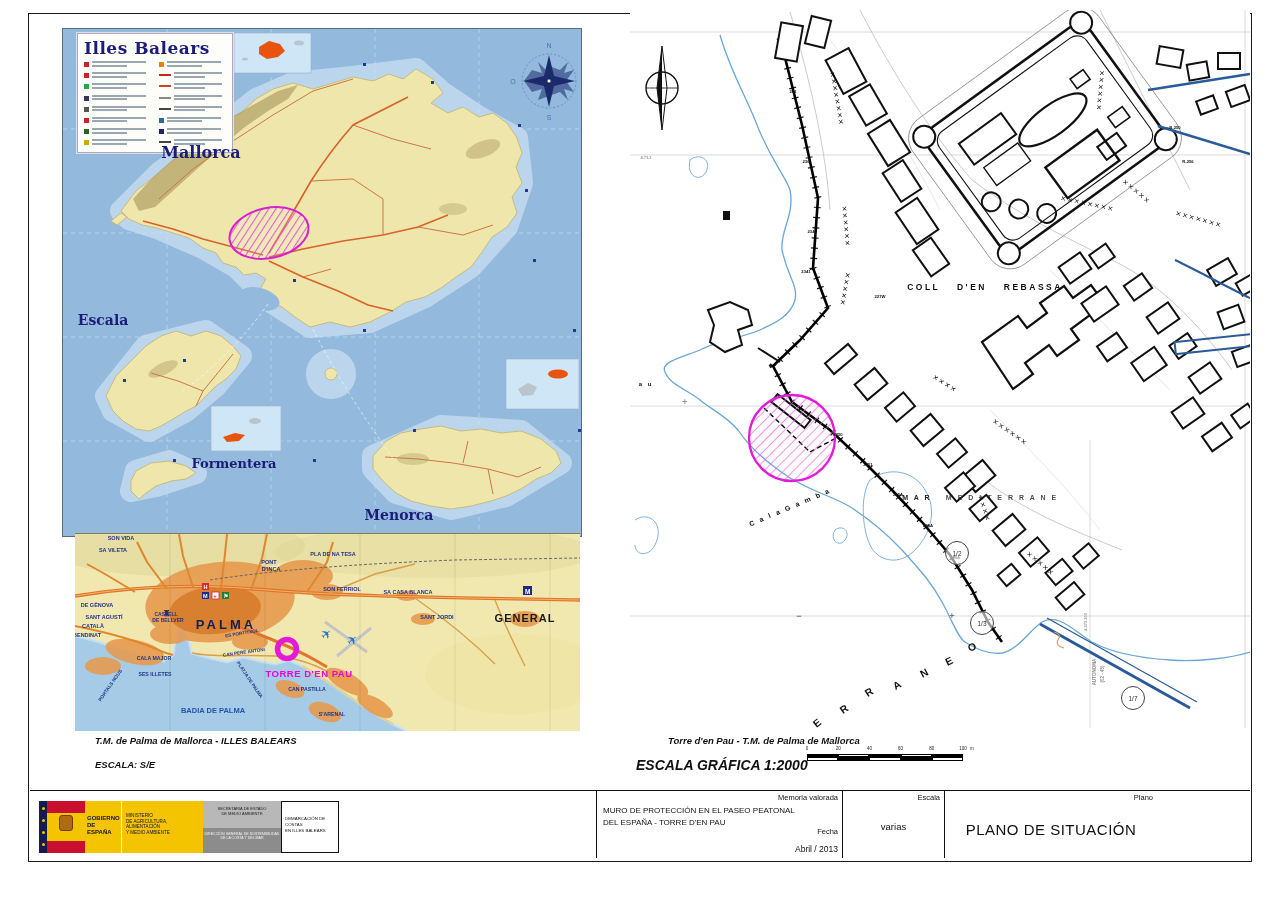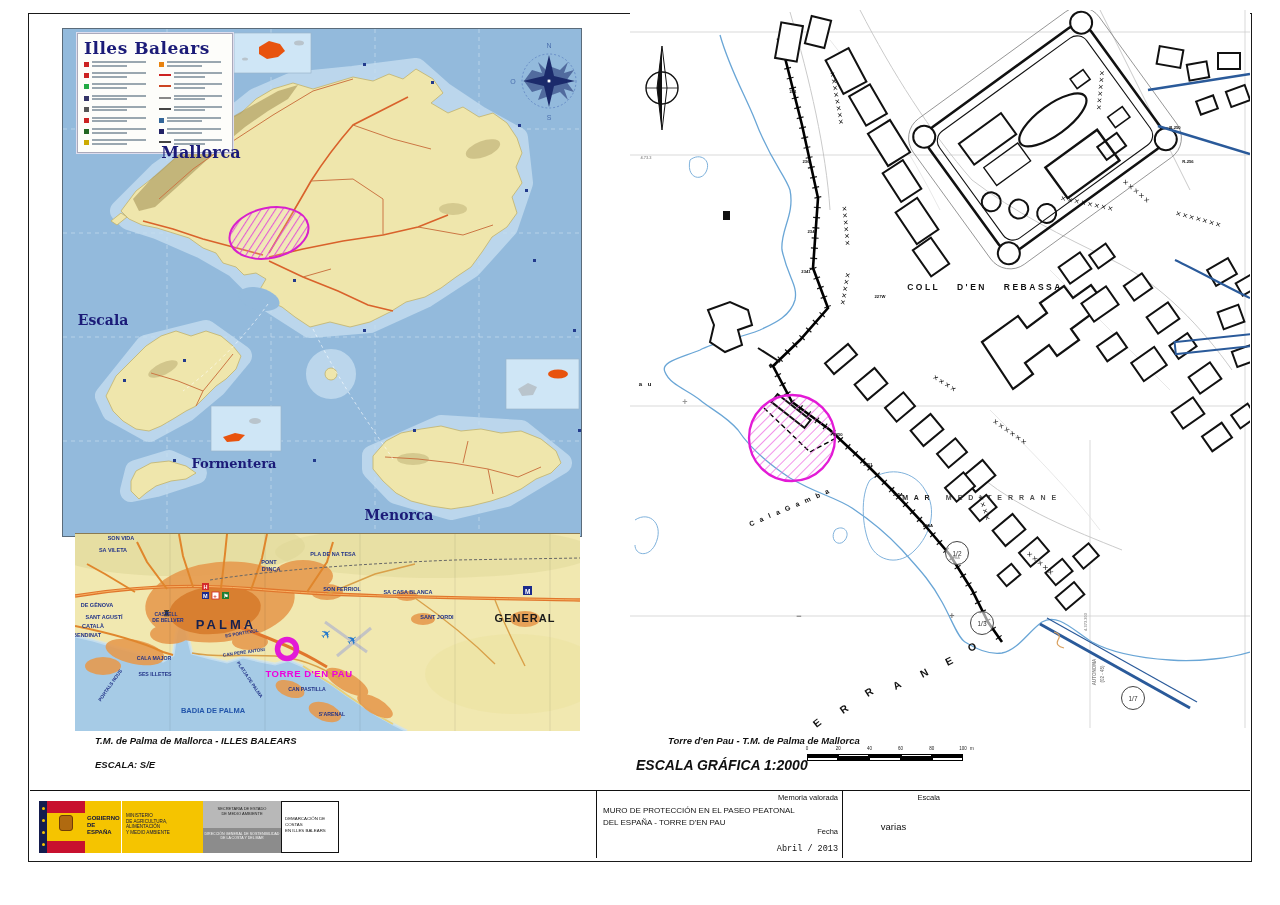--- a/index.html
+++ b/index.html
@@ -52,21 +52,21 @@
   .ls-flag .crest{position:absolute;left:12px;top:2px;width:12px;height:14px;background:#b06a10;border-radius:3px;border:1px solid #703c08;}
   .ls-gob{width:36px;background:#f5c400;color:#10143c;font-weight:bold;font-size:6px;line-height:1.15;padding:14px 2px 0 2px;box-sizing:border-box;}
   .ls-min{width:82px;background:#f5c400;color:#10143c;font-size:4.6px;line-height:1.25;padding:12px 3px 0 4px;box-sizing:border-box;border-left:1px solid #fff;}
   .ls-sec{width:78px;display:flex;flex-direction:column;}
   .ls-sec .top{flex:1;background:#b8b8b8;color:#222;font-size:4px;text-align:center;padding-top:5px;line-height:1.3;}
   .ls-sec .bot{flex:1;background:#8c8c8c;color:#f4f4f4;font-size:3.6px;text-align:center;padding-top:4px;line-height:1.3;}
   .ls-dem{width:58px;background:#fff;border:1px solid #111;color:#111;font-size:4.4px;line-height:1.35;padding:14px 2px 0 3px;box-sizing:border-box;}
   .tb-autor-name{position:absolute;bottom:4px;width:100%;text-align:center;font-size:8.5px;color:#111;}
   .tb-proj{position:absolute;left:6px;top:14px;font-size:8px;color:#111;line-height:1.5;}
   .tb-fecha-label{position:absolute;right:4px;top:36px;font-size:7.5px;color:#111;}
-  .tb-fecha-val{position:absolute;right:4px;bottom:4px;font-size:8.5px;color:#111;font-family:Liberation Mono, monospace;}
+  .tb-fecha-val{position:absolute;right:4px;bottom:4px;font-size:8.5px;color:#111;}
   .tb-center-val{position:absolute;left:0;right:0;top:30px;text-align:center;color:#111;}
   #escala-val{font-size:9.5px;}
   #plano-val{font-size:15px;letter-spacing:.5px;}
   #num-val{font-size:15px;top:26px;}
 </style>
 </head>
 <body>
 
 <div class="sheet">
   <div class="sheet-border"></div>
@@ -696,14 +696,18 @@
         <div>MURO DE PROTECCIÓN EN EL PASEO PEATONAL</div>
         <div>DEL ESPAÑA - TORRE D'EN PAU</div>
       </div>
       <div class="tb-fecha-label">Fecha</div>
       <div class="tb-fecha-val">Abril / 2013</div>
     </div>
     <div class="tb-cell" id="cell-escala">
       <div class="tb-label r">Escala</div>
       <div class="tb-center-val" id="escala-val">varias</div>
     </div>
+    <div class="tb-cell" id="cell-plano">
+      <div class="tb-label r">Plano</div>
+      <div class="tb-center-val" id="plano-val">PLANO DE SITUACIÓN</div>
+    </div>
   </div>
 </div>
 
 </body></html>

